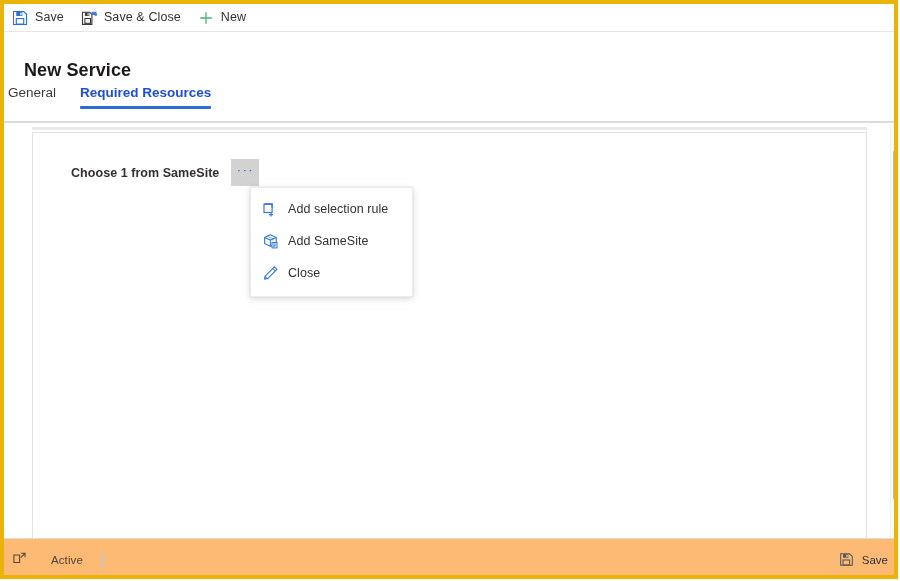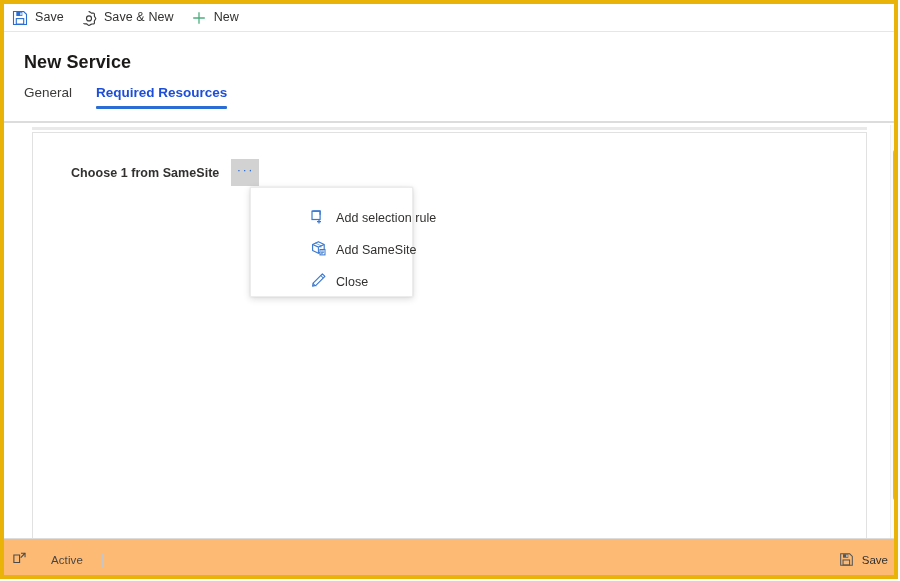--- a/index.html
+++ b/index.html
@@ -66,29 +66,29 @@
     top: 28px;
     width: 898px;
     height: 91px;
     background: #ffffff;
     border-bottom: 2px solid #dcdcdc;
     box-sizing: border-box;
   }
   .page-title {
     position: absolute;
     left: 20px;
-    top: 20px;
+    top: 28px;
     font-size: 18px;
     font-weight: bold;
     color: #1b1a19;
     letter-spacing: 0.1px;
   }
   .tabstrip {
     position: absolute;
-    left: 20px;
+    left: 4px;
     top: 53px;
     display: flex;
     align-items: flex-end;
     gap: 24px;
   }
   .tab {
     position: relative;
     font-size: 13.5px;
     color: #3b3a39;
     padding-bottom: 9px;
@@ -178,27 +178,26 @@
     width: 163px;
     background: #ffffff;
     border: 1px solid #ececec;
     box-shadow: 0 2px 7px rgba(0,0,0,0.14), 0 0 2px rgba(0,0,0,0.10);
     padding: 5px 0 7px 0;
     box-sizing: border-box;
     z-index: 40;
   }
   .menu-item {
     display: flex;
-    align-items: flex-end;
+    align-items: center;
     gap: 9px;
     height: 32px;
     padding: 0 12px 0 11px;
     cursor: default;
     white-space: nowrap;
-    margin-left: 48px;
   }
   .menu-item .menu-label {
     font-size: 12.5px;
     color: #323130;
     letter-spacing: 0.05px;
   }
   .menu-ico {
     width: 17px;
     height: 17px;
     display: block;
@@ -290,30 +289,35 @@
         <svg viewBox="0 0 16 16" width="16" height="16">
           <path d="M1.5 1.5h10.2l2.8 2.8v10.2H1.5z" fill="none" stroke="#2a6dd4" stroke-width="1.1"></path>
           <rect x="4.3" y="1.9" width="6" height="4.1" fill="#2a6dd4"></rect>
           <rect x="8.3" y="2.6" width="1.3" height="2.7" fill="#ffffff"></rect>
           <rect x="4.3" y="8.6" width="7.4" height="5.5" fill="none" stroke="#2a6dd4" stroke-width="1.1"></rect>
         </svg>
       </span>
       <span class="cmd-label">Save</span>
     </div>
 
-
     <div class="cmd-btn">
       <span class="cmd-ico">
         <svg viewBox="0 0 16 16" width="16" height="16">
-          <path d="M8 1.6c1.0 0 1.6 1.2 2.5 1.5 0.9 0.3 2.1-0.3 2.7 0.4 0.6 0.7 0 1.8 0.2 2.7 0.2 0.9 1.4 1.5 1.4 2.4 0 0.9-1.2 1.5-1.4 2.4-0.2 0.9 0.4 2.0-0.2 2.7-0.6 0.7-1.8 0.1-2.7 0.4C9.6 14.2 9.0 15.4 8 15.4c-1.0 0-1.6-1.2-2.5-1.5-0.9-0.3-2.1 0.3-2.7-0.4" fill="none" stroke="#3a3a3a" stroke-width="1.15" stroke-linecap="round"></path>
-          <circle cx="8" cy="8.4" r="2.5" fill="none" stroke="#3a3a3a" stroke-width="1.15"></circle>
+          <path d="M1.5 2.3h7.3l2.1 2.1v10H1.5z" fill="none" stroke="#3a3a3a" stroke-width="1.1"></path>
+          <rect x="3.9" y="2.7" width="4.4" height="3.2" fill="#3a3a3a"></rect>
+          <rect x="6.6" y="3.2" width="1" height="2.1" fill="#ffffff"></rect>
+          <rect x="3.9" y="8.5" width="5.6" height="4.8" fill="none" stroke="#3a3a3a" stroke-width="1.1"></rect>
+          <path d="M10.6 2.2h4.2v3.2" fill="none" stroke="#2a6dd4" stroke-width="1.1"></path>
+          <path d="M14.8 5.4l-1.5-1.5M14.8 5.4l1.0-1.6" fill="none" stroke="#2a6dd4" stroke-width="1.1"></path>
+          <rect x="10.8" y="2.6" width="3.4" height="2.4" fill="#2a6dd4" opacity="0.85"></rect>
         </svg>
       </span>
-      <span class="cmd-label">Save &amp; New</span>
-    </div>
+      <span class="cmd-label">Save &amp; Close</span>
+    </div>
+
 
     <div class="cmd-btn">
       <span class="cmd-ico">
         <svg viewBox="0 0 16 16" width="16" height="16">
           <path d="M8 2.2v11.6M2.2 8h11.6" fill="none" stroke="#4caf7d" stroke-width="1.3"></path>
         </svg>
       </span>
       <span class="cmd-label">New</span>
     </div>
 

